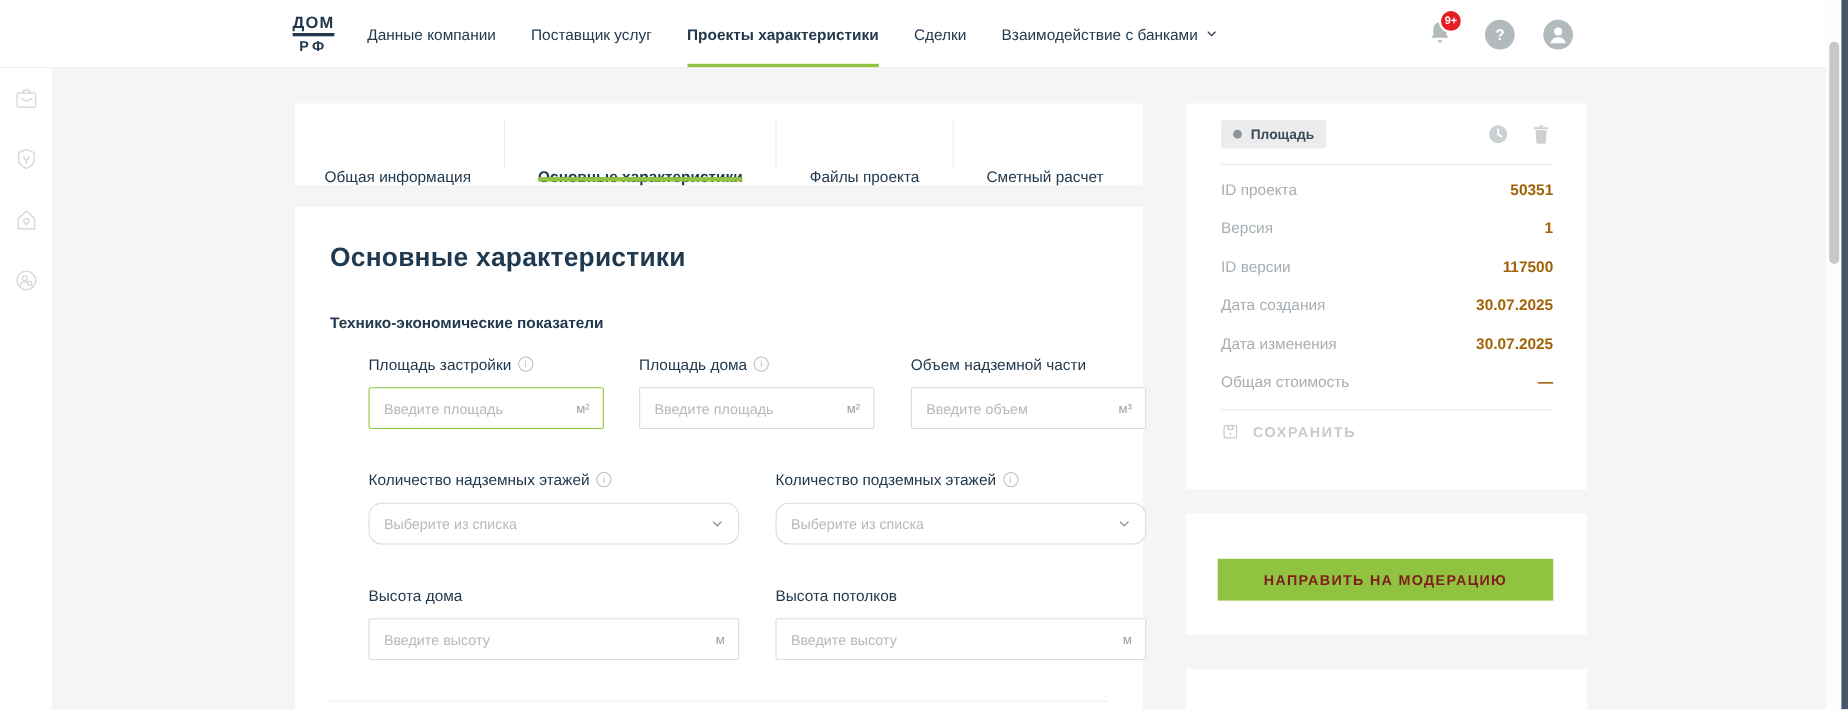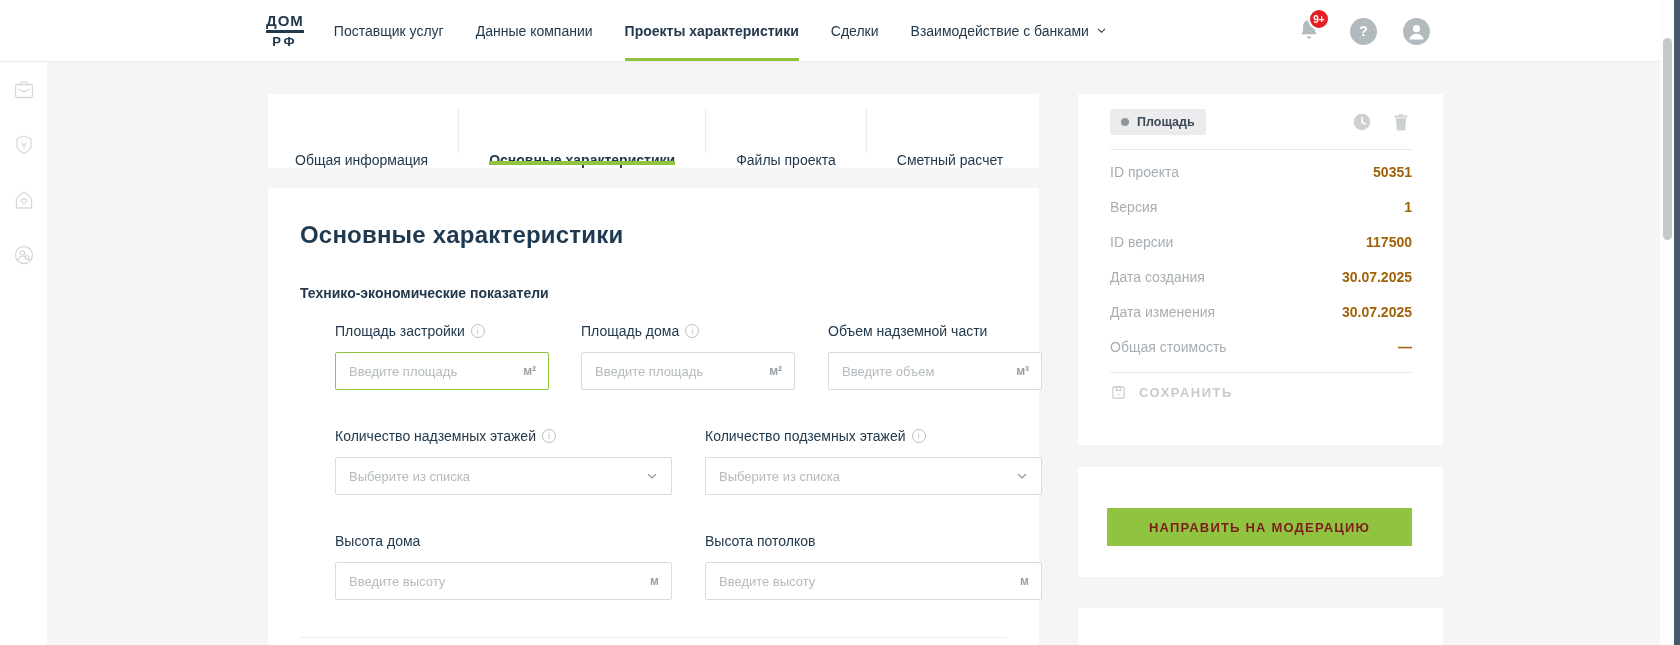--- a/index.html
+++ b/index.html
@@ -53,22 +53,22 @@
   .g6 { left:32px; top:345px; width:337px; }
   .g7 { left:402px; top:345px; width:337px; }
   .f-label { display:flex; align-items:center; gap:6px; font-size:14px; color:#22394d; margin-bottom:13px; }
   .info-ic { width:14px; height:14px; border:1px solid #b9bfc2; border-radius:50%; color:#b9bfc2;
              font-size:9px; line-height:12px; text-align:center; font-style:normal; flex:0 0 auto; }
   .fieldbox { position:relative; height:38px; border:1px solid #d9dcdd; border-radius:2px; background:#fff; display:flex; align-items:center; }
   .fieldbox.focused { border-color:#90c33f; }
   .fieldbox input { border:none; outline:none; width:100%; height:100%; padding:0 34px 0 13px; font-size:13px;
                     font-family:inherit; color:#22394d; background:transparent; }
   .fieldbox input::placeholder { color:#b4babd; }
-  .unit { position:absolute; right:12px; font-size:12px; color:#9aa1a5; pointer-events:none;font-weight:bold; }
-  .selectbox { position:relative; height:38px; border:1px solid #d9dcdd; border-radius:2px; background:#fff;
+  .unit { position:absolute; right:12px; font-size:12px; color:#9aa1a5; pointer-events:none; }
+  .selectbox { position:relative; height:38px; border:1px solid #d9dcdd; border-radius:12px; background:#fff;
                display:flex; align-items:center; padding:0 13px; cursor:pointer; }
   .selectbox .ph { font-size:13px; color:#b4babd; }
   .selectbox .chev { position:absolute; right:13px; display:flex; }
   .form-divider { position:absolute; left:32px; top:449px; width:707px; height:1px; background:#ededee; }
 
   
   .panel-card { left:1078px; top:94px; width:365px; height:351px; }
   .badge-row { position:absolute; top:15px; left:32px; right:31px; display:flex; align-items:center; }
   .status-badge { display:inline-flex; align-items:center; gap:8px; background:#ececee; border-radius:3px;
                   padding:6px 11px; font-size:12.5px; font-weight:600; color:#3c4a55; }
@@ -99,24 +99,24 @@
 
 <div class="screen">
 
   <div class="header">
     <div class="logo">
       <div class="l1">ДОМ</div>
       <div class="l2">РФ</div>
     </div>
     <div class="nav">
       <div class="nav-item">
+        <span>Данные компании</span>
+      </div>
+      <div class="nav-item">
         <span>Поставщик услуг</span>
-      </div>
-      <div class="nav-item">
-        <span>Данные компании</span>
       </div>
       <div class="nav-item active">
         <span>Проекты характеристики</span>
       </div>
       <div class="nav-item">
         <span>Сделки</span>
       </div>
       <div class="nav-item">
         <span>Взаимодействие с банками</span>
         <span class="nav-chevron">

